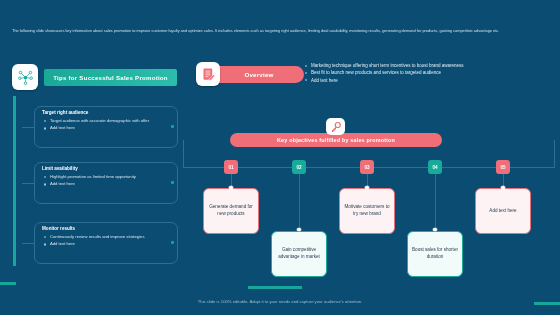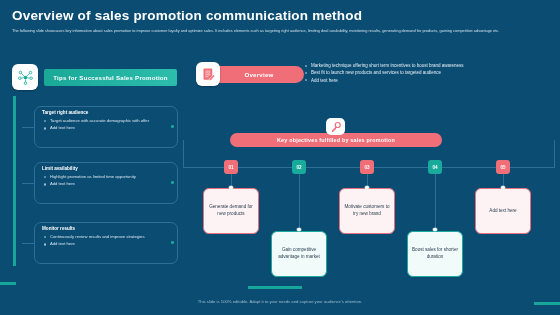--- a/index.html
+++ b/index.html
@@ -146,21 +146,20 @@
   .accent-br{position:absolute;right:0;bottom:10px;width:26px;height:3px;background:#17a79a;}
   .accent-bm{position:absolute;left:248px;bottom:26px;width:54px;height:3px;background:#17a79a;}
   .accent-bl{position:absolute;left:0;bottom:30px;width:16px;height:3px;background:#17a79a;}
 </style>
 </head>
 <body>
 
 <div class="slide">
 
   <div class="header">
-    <div class="title">Overview of sales promotion communication method</div>
     <div class="subtitle">The following slide showcases key information about sales promotion to improve customer loyalty and optimize sales. It includes elements such as targeting right audience, limiting deal availability, monitoring results, generating demand for products, gaining competitive advantage etc.</div>
   </div>
 
   <div class="tips-wrap">
     <div class="tips-icon">
       <svg width="17" height="17" viewBox="0 0 24 24">
         <circle cx="12" cy="12" r="2.6" fill="#18ab9c"></circle>
         <circle cx="5" cy="5" r="1.8" fill="none" stroke="#18ab9c" stroke-width="1.2"></circle>
         <circle cx="19" cy="5" r="1.8" fill="none" stroke="#18ab9c" stroke-width="1.2"></circle>
         <circle cx="4" cy="13" r="1.8" fill="none" stroke="#18ab9c" stroke-width="1.2"></circle>

